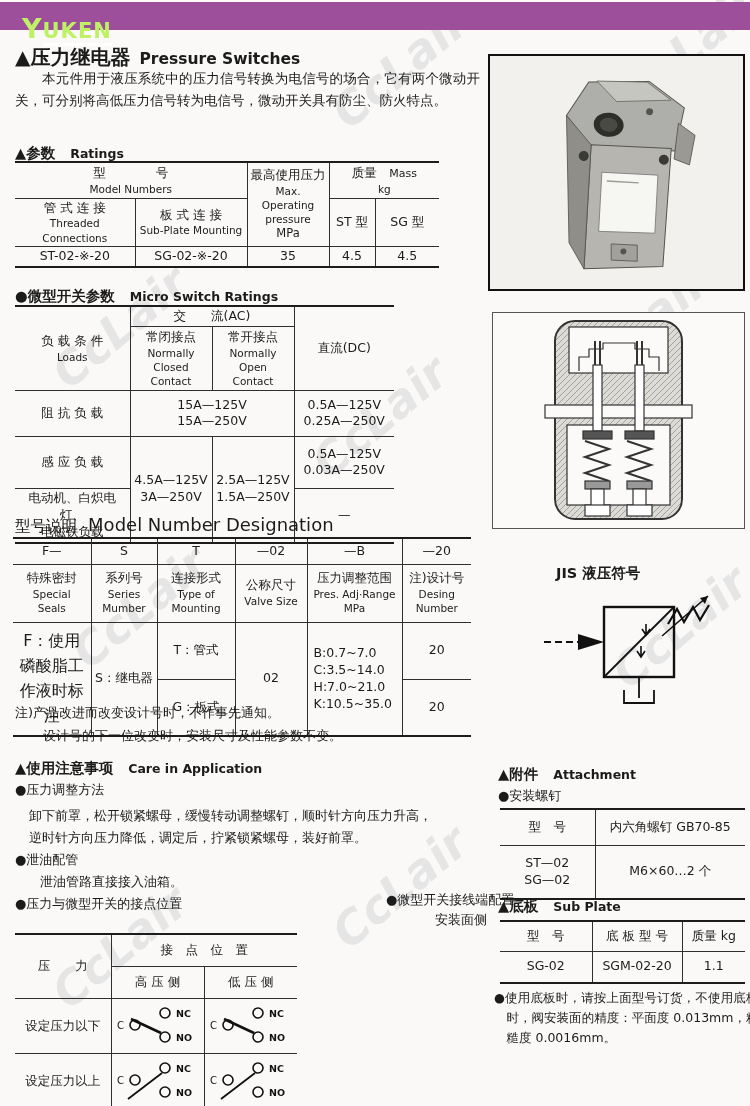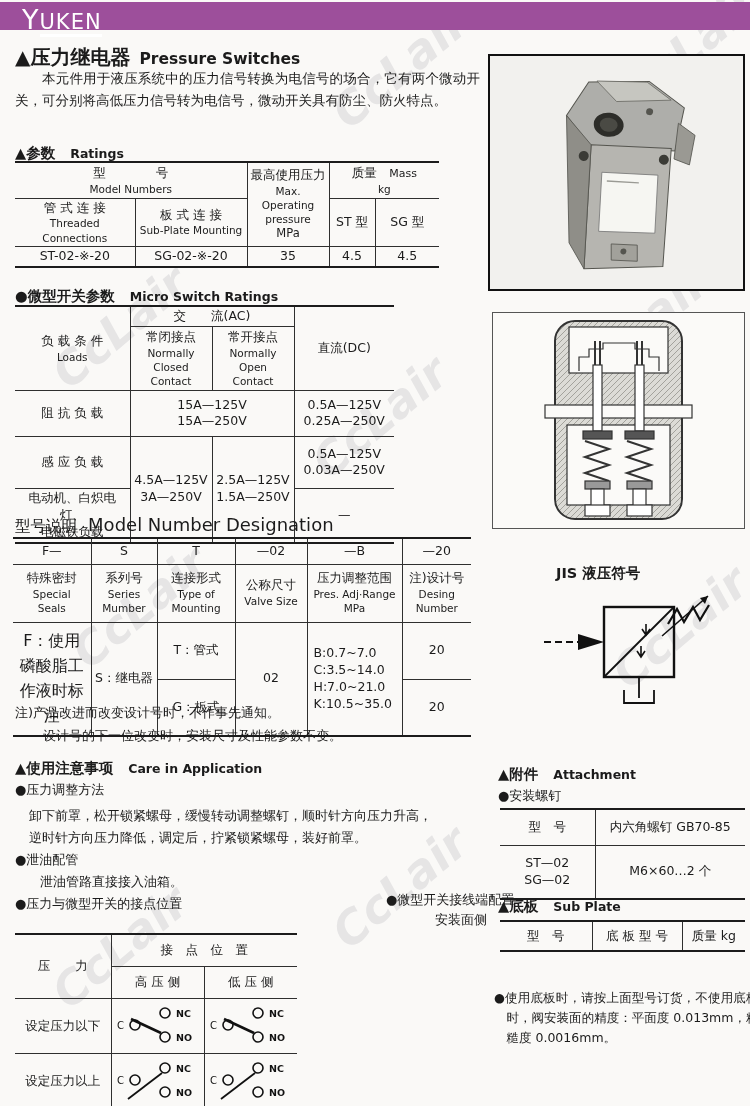--- a/index.html
+++ b/index.html
@@ -10,21 +10,21 @@
     color:#1b1b1b;
     -webkit-font-smoothing:antialiased;
   }
   .abs{position:absolute;}
   
   .wm{position:absolute;font-size:46px;font-weight:bold;font-style:italic;
       color:rgba(150,148,158,0.20);transform:rotate(-40deg);white-space:nowrap;
       pointer-events:none;user-select:none;}
   
   .banner{top:2px;left:0;width:750px;height:28px;background:#9d4f9b;}
-  .logo{position:absolute;left:22px;top:2px;color:#ffffff;font-weight:normal;
+  .logo{position:absolute;left:22px;top:11px;color:#bef264;font-weight:bold;
         font-size:21px;letter-spacing:1px;}
   .logo .bigY{font-size:27px;}
   .logo .rest{border-bottom:3px solid #fff;padding-bottom:0px;}
   
   .h-main .zh{font-size:20px;font-weight:bold;margin-top:24px;}
   .h-main .en{font-size:15.5px;font-weight:bold;margin-left:4px;}
   .h-sec .zh{font-size:14.5px;font-weight:bold;}
   .h-sec .en{font-size:12.5px;font-weight:bold;margin-left:10px;}
   .para{font-size:13.5px;line-height:1.6;text-align:justify;text-indent:2em;}
   .txt{font-size:13px;line-height:1.55;}
@@ -462,16 +462,21 @@
       <col style="width:92px">
       <col style="width:90px">
       <col style="width:63px">
     </colgroup>
   <tbody>
       <tr style="height:30px">
     <td class="el">型　号</td>
     <td>底 板 型 号</td>
     <td class="er">质量  kg</td>
   </tr>
+  <tr style="height:32px">
+    <td class="el">SG-02</td>
+    <td>SGM-02-20</td>
+    <td class="er">1.1</td>
+  </tr>
 </tbody>
   </table>
 
 <div class="abs note-hang" style="left:494px;top:988px;width:252px">●使用底板时，请按上面型号订货，不使用底板时，阀安装面的精度：平面度 0.013mm，精糙度 0.0016mm。</div>
 
 </body></html>

